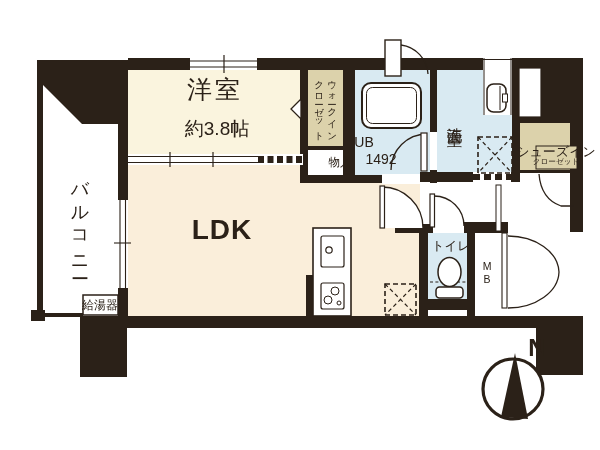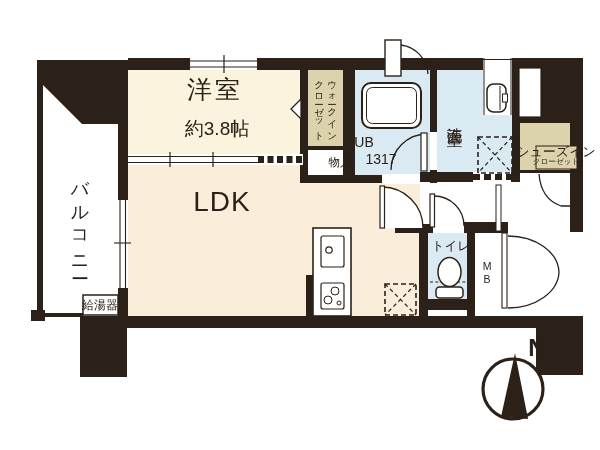--- a/index.html
+++ b/index.html
@@ -182,34 +182,34 @@
 
     <g>
       <circle cx="513" cy="389" r="30" fill="#fff" stroke="var(--ink)" stroke-width="3.2"></circle>
       <path d="M 515 353 L 501 417 L 528 419 Z" fill="var(--wall)"></path>
     </g>
   </svg>
 
   <div class="lbl" style="left:215px;top:89px;font-size:25px;letter-spacing:3px;">洋室</div>
   <div class="lbl" style="left:217px;top:129px;font-size:19px;text-align:center;">約3.8帖</div>
 
-  <div class="lbl" style="left:222px;top:202px;font-size:28px;font-weight:400;letter-spacing:1px;">LDK</div>
+  <div class="lbl" style="left:222px;top:230px;font-size:28px;font-weight:700;letter-spacing:1px;">LDK</div>
 
   <div class="lbl v" style="left:80px;top:221px;font-size:18px;letter-spacing:5px;">バルコニー</div>
   <div class="lbl" style="left:100px;top:305px;font-size:12px;">給湯器</div>
 
   <div class="lbl v" style="left:326px;top:106px;font-size:9.5px;letter-spacing:1.5px;line-height:13px;">
     <span>ウォークイン</span>
     <span>クローゼット</span>
   </div>
 
   <div class="lbl" style="left:340px;top:162px;font-size:11.5px;">物入</div>
 
   <div class="lbl" style="left:364px;top:142px;font-size:14px;">UB</div>
-  <div class="lbl" style="left:381px;top:159px;font-size:14px;">1317</div>
+  <div class="lbl" style="left:381px;top:159px;font-size:14px;">1492</div>
 
   <div class="lbl v" style="left:454px;top:118px;font-size:15.5px;letter-spacing:2px;">洗面室</div>
 
   <div class="lbl" style="left:556px;top:152px;font-size:13px;">シューズイン</div>
   <div class="lbl" style="left:556px;top:162px;font-size:7.6px;">クローゼット</div>
 
   <div class="lbl" style="left:540px;top:201px;font-size:19px;letter-spacing:2px;"></div>
 
   <div class="lbl" style="left:451px;top:246px;font-size:12.5px;">トイレ</div>
 

